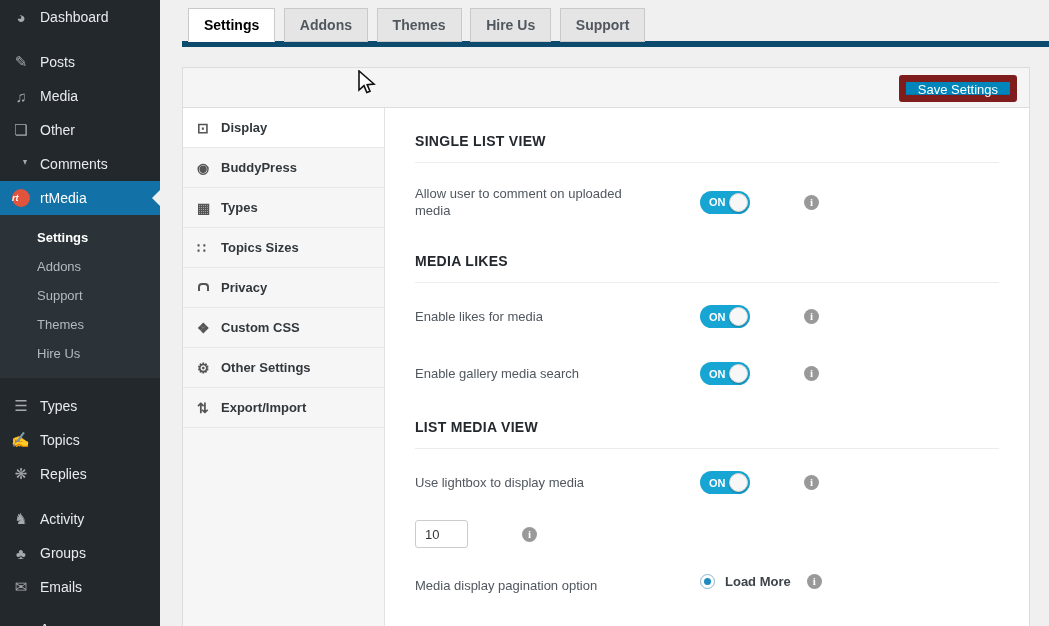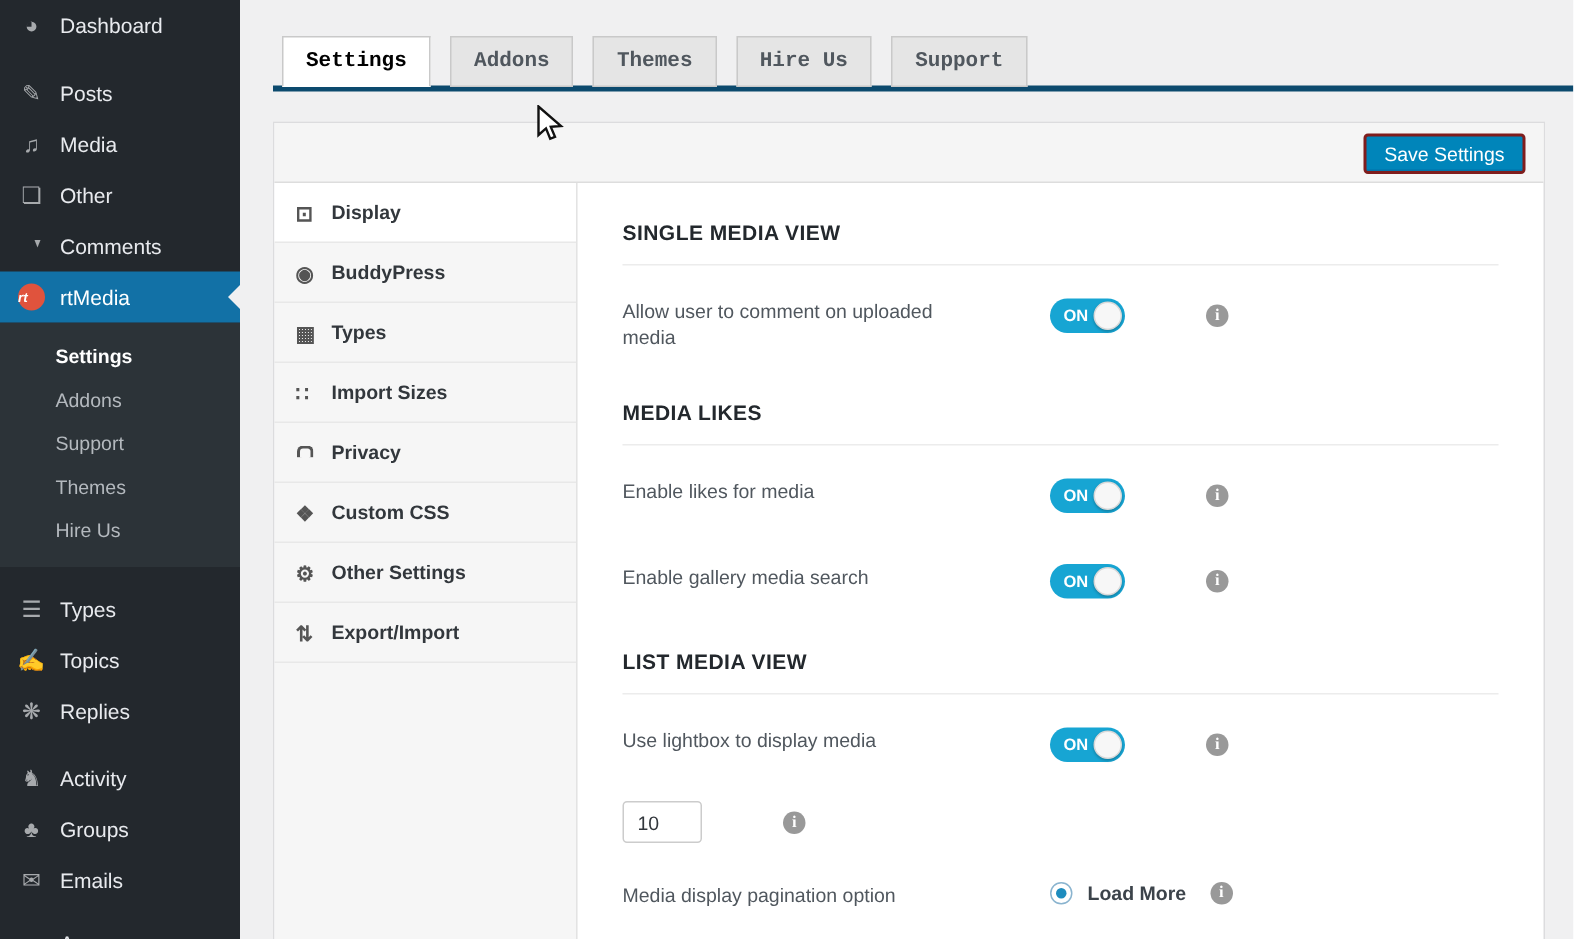--- a/index.html
+++ b/index.html
@@ -21,44 +21,44 @@
   
   .rt-badge { display:block; width:18px; height:18px; margin:0 auto; border-radius:50%; background:#e0533d; color:#fff; font-size:9px; font-weight:700; line-height:18px; text-align:left; font-style:italic; }
   .submenu { padding:8px 0 10px; background:#2c3338; }
   .submenu-item { padding:7px 12px 7px 37px; font-size:13px; color:#b4b9be; cursor:pointer; }
   .submenu-item.active { color:#fff; font-weight:700; }
 
   
   .content { position:absolute; left:160px; top:0; right:0; bottom:0; }
 
   
-  .nav-tabs { margin-left:22px; padding:24px 0 0 6px; border-bottom:4px solid #0c4a6e;font-family:Liberation Mono, monospace; }
+  .nav-tabs { margin-left:22px; padding:8px 0 0 6px; border-bottom:6px solid #0c4a6e; }
   .nav-tab { display:inline-block; padding:8px 15px; margin:0 5px -1px 0; border:1px solid #c9c9c9; background:#e5e5e5; font-size:14px; font-weight:700; color:#50575e; cursor:pointer; }
   .nav-tab.active { background:#fff; color:#000; border-bottom-color:#fff; }
 
   
   .panel { margin:20px 19px 0 22px; background:#fff; border:1px solid #dcdcde; min-height:562px; }
   .panel-toolbar { position:relative; height:40px; background:#f5f5f5; border-bottom:1px solid #ddd; }
-  .btn-primary { position:absolute; right:12px; top:7px; height:27px; padding:0 12px; background:#0085ba; border:2px solid #7f1d1d; border-radius:3px; box-shadow:inset 0 -1px 0 #0073aa; color:#fff; font-size:13px; font-family:"Liberation Sans",sans-serif; cursor:pointer; }
+  .btn-primary { position:absolute; right:12px; top:7px; height:27px; padding:0 12px; background:#0085ba; border:7px solid #7f1d1d; border-radius:3px; box-shadow:inset 0 -1px 0 #0073aa; color:#fff; font-size:13px; font-family:"Liberation Sans",sans-serif; cursor:pointer; }
   .panel-body { display:flex; min-height:521px; align-items:stretch; }
 
   
   .vtabs { flex:0 0 202px; background:#f6f6f6; border-right:1px solid #e3e3e3; }
   .vtab { display:flex; align-items:center; height:40px; padding:0 14px; border-bottom:1px solid #e8e8e8; font-weight:700; color:#32373c; cursor:pointer; font-size:13px; }
   .vtab.active { background:#fff; }
   .vt-icon { width:24px; flex:0 0 24px; font-size:14px; color:#555; }
   
   .lock-icon { position:relative; width:9px; height:7px; background:#555; border-radius:1px; margin-top:5px; }
   .lock-icon::before { content:""; position:absolute; top:-5px; left:1px; width:7px; height:6px; border:2px solid #555; border-bottom:none; border-radius:4px 4px 0 0; }
 
   
   .main { flex:1; padding:25px 30px 0; }
   .section { margin-bottom:34px; }
   .section h3 { font-size:14px; font-weight:700; color:#23282d; letter-spacing:.3px; padding-bottom:13px; border-bottom:1px solid #ececec; margin-bottom:22px; }
-  .srow { display:flex; align-items:flex-start; margin-bottom:26px; }
+  .srow { display:flex; align-items:center; margin-bottom:26px; }
   .srow .rlabel { flex:0 0 235px; margin-right:50px; color:#50575e; line-height:17px; }
   .controls { display:flex; align-items:center;gap:38px; }
   .controls.col { flex-direction:column; align-items:flex-start; }
 
   
   .toggle { position:relative; display:inline-flex; align-items:center; width:50px; height:23px; border-radius:12px; background:#17a5d3; cursor:pointer; }
   .t-on { color:#fff; font-size:11px; font-weight:700; padding-left:9px; }
   .t-knob { position:absolute; right:2px; top:2px; width:19px; height:19px; border-radius:50%; background:#f7f7f7; border:1px solid #d9d9d9; box-shadow:0 1px 2px rgba(0,0,0,.25); }
 
   
@@ -175,21 +175,21 @@
           <div class="vtab">
             <span class="vt-icon">◉</span>
             <span>BuddyPress</span>
           </div>
           <div class="vtab">
             <span class="vt-icon">▦</span>
             <span>Types</span>
           </div>
           <div class="vtab">
             <span class="vt-icon">∷</span>
-            <span>Import Sizes</span>
+            <span>Topics Sizes</span>
           </div>
           <div class="vtab">
             <span class="vt-icon"><span class="lock-icon"></span></span>
             <span>Privacy</span>
           </div>
           <div class="vtab">
             <span class="vt-icon">❖</span>
             <span>Custom CSS</span>
           </div>
           <div class="vtab">
@@ -198,21 +198,21 @@
           </div>
           <div class="vtab">
             <span class="vt-icon">⇅</span>
             <span>Export/Import</span>
           </div>
         </nav>
 
         <main class="main">
 
           <div class="section">
-            <h3>SINGLE MEDIA VIEW</h3>
+            <h3>SINGLE LIST VIEW</h3>
             <div class="srow">
               <div class="rlabel">Allow user to comment on uploaded media</div>
               <div class="controls">
                 <span class="toggle">
                   <span class="t-on">ON</span>
                   <span class="t-knob"></span>
                 </span>
                 <span class="info">i</span>
               </div>
             </div>

